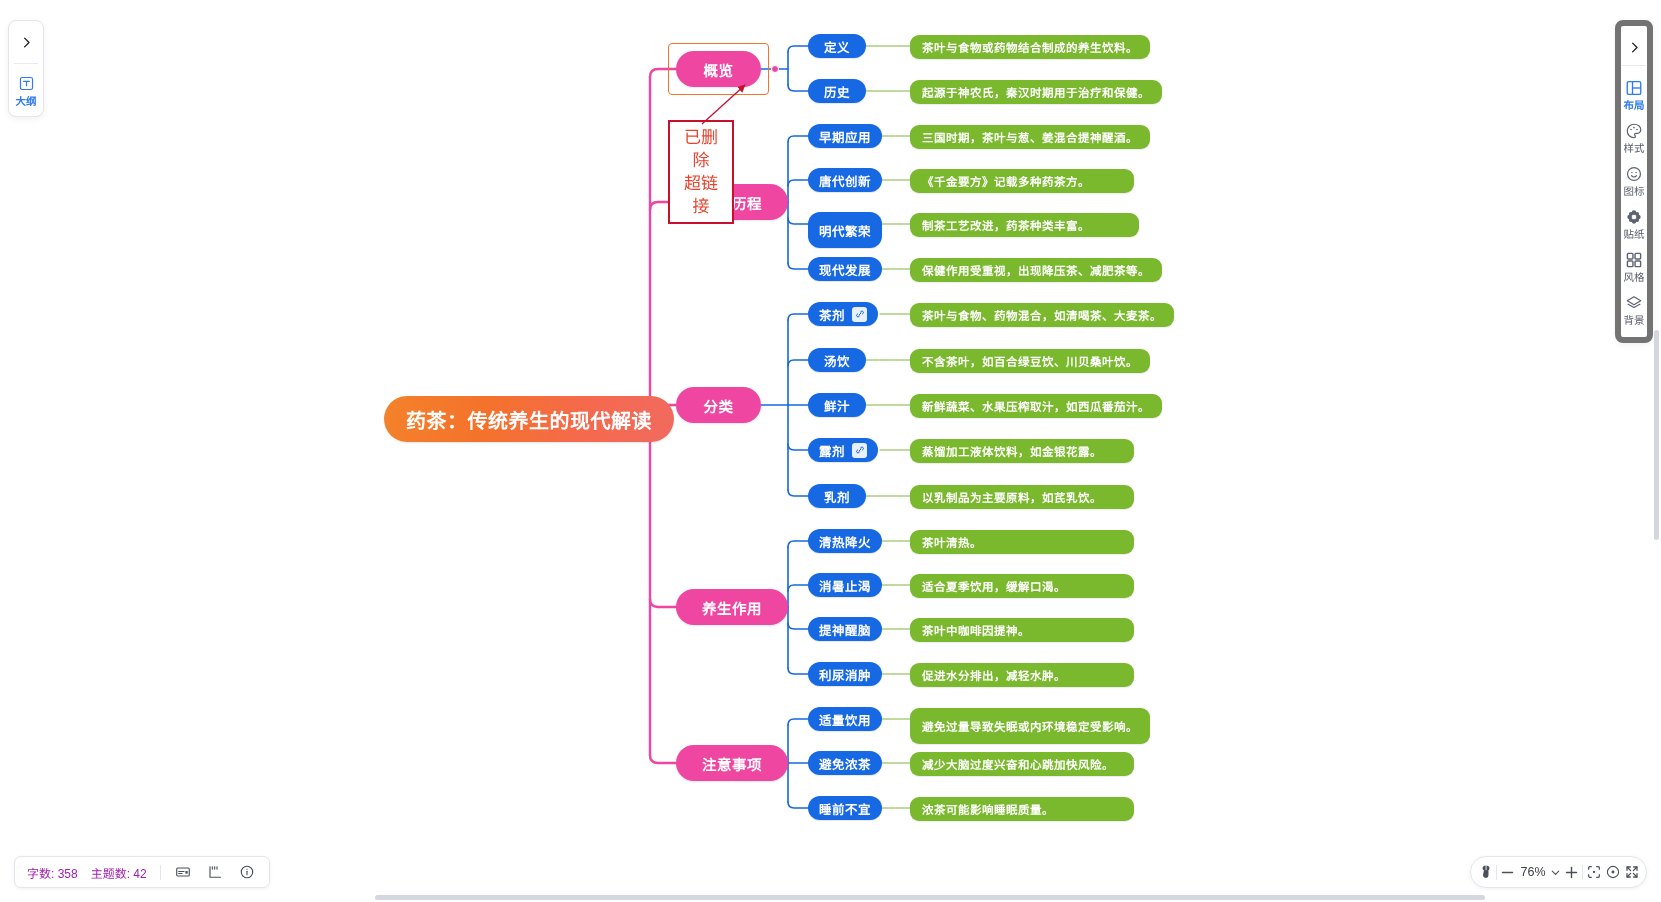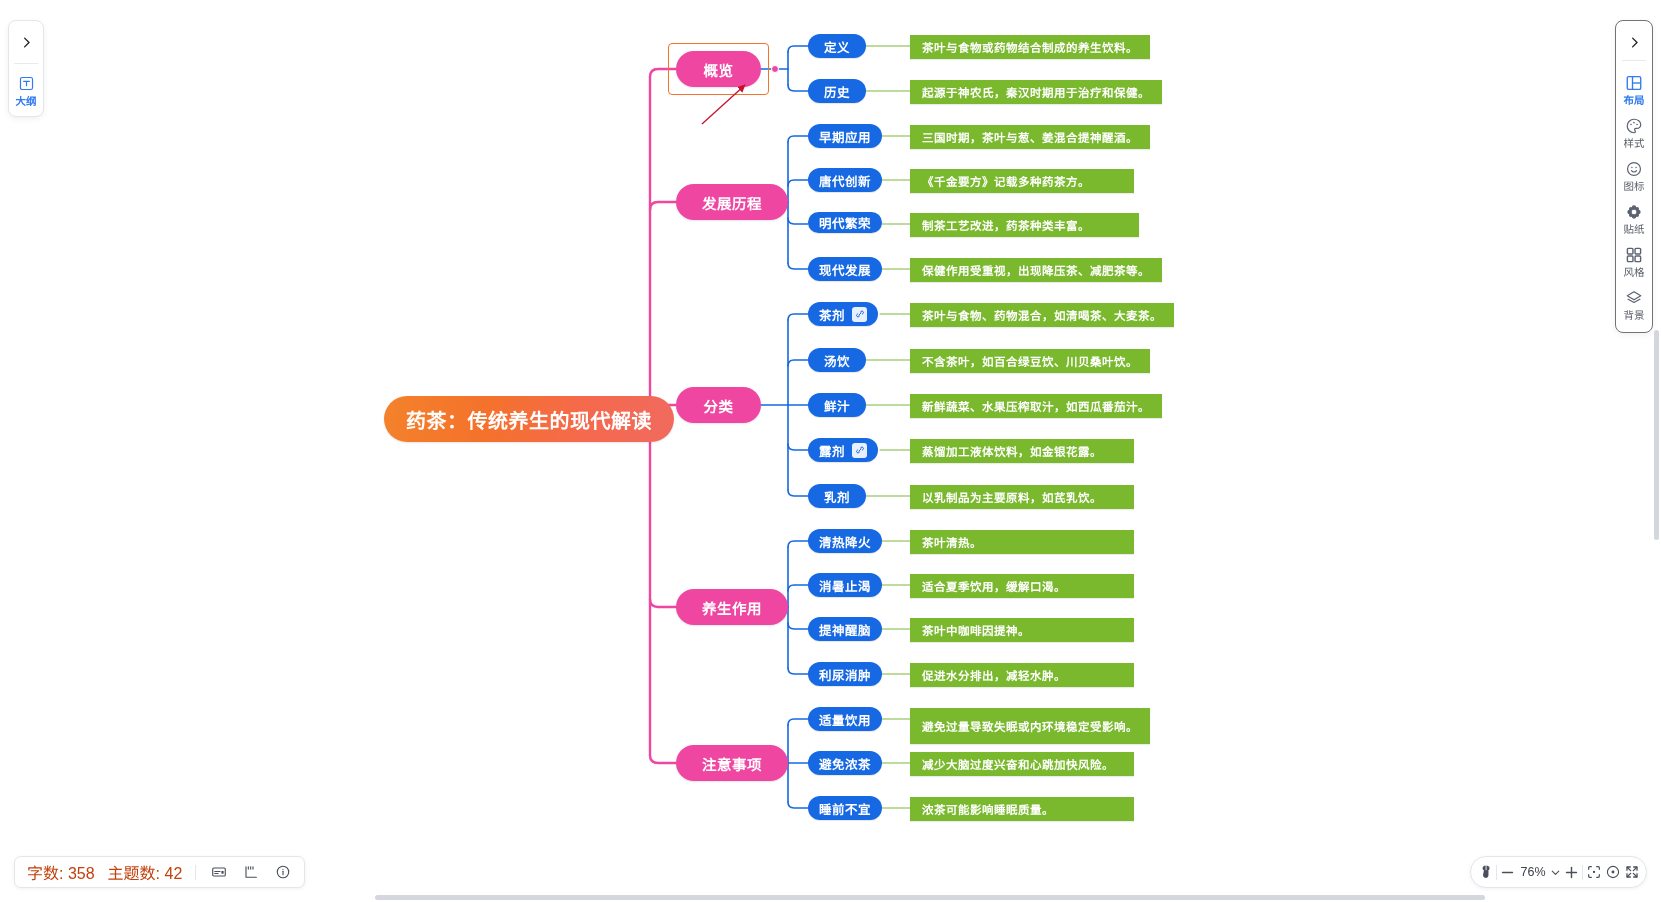--- a/index.html
+++ b/index.html
@@ -27,21 +27,21 @@
   }
   .lvl1 {
     background: #ef46a1; color: #fff; border-radius: 20px; font-size: 14.5px;
     height: 36px; padding: 12px 26px; box-shadow: 0 1px 2px rgba(0,0,0,.10);
   }
   .lvl2 {
     background: #1668e3; color: #fff; border-radius: 12px; font-size: 12.5px;
     height: 24px; padding: 0 11px; box-shadow: 0 1px 1px rgba(0,0,0,.10);
   }
   .lvl3 {
-    background: #7ab82e; color: #fff; border-radius: 0; font-size: 11.5px;
+    background: #7ab82e; color: #fff; border-radius: 9px; font-size: 11.5px;
     height: 22px; padding: 12px 12px; justify-content: flex-start;
     box-shadow: 0 1px 1px rgba(0,0,0,.08);
   }
   .link-badge {
     display:inline-flex; align-items:center; justify-content:center;
     width: 15px; height: 15px; margin-left: 7px;
     background: #e8f0fe; border-radius: 3px; color:#1668e3; flex:0 0 auto;
   }
   .link-badge svg { width: 10px; height: 10px; display:block; }
 
@@ -76,35 +76,35 @@
   .panel-item { display:flex; flex-direction:column; align-items:center; gap:2px; cursor:pointer;
                 padding: 2px 0; width: 34px; }
   .panel-item .ic { width: 19px; height: 19px; display:flex; align-items:center; justify-content:center; color:#5c6271; }
   .panel-item .lb { font-size: 10.5px; color:#565b66; line-height: 12px; }
   .panel-item.active .ic { color: #2f7bf0; }
   .panel-item.active .lb { color: #2f7bf0; font-weight: bold; }
 
   
   #right-panel {
     position: absolute; right: 8px; top: 20px; width: 38px;
-    background: #fff; border: 1px solid #737373; border-radius: 8px;
+    background: #fff; border: 6px solid #737373; border-radius: 8px;
     box-shadow: 0 2px 6px rgba(0,0,0,.06);
     display: flex; flex-direction: column; align-items: center;
     padding: 6px 0 9px; gap: 1px;
   }
   #right-panel .panel-item { margin-top: 5px; }
 
   
   #status-bar {
     position: absolute; left: 14px; bottom: 14px; height: 32px;
     background: #fff; border: 1px solid #e3e6ec; border-radius: 7px;
     box-shadow: 0 1px 4px rgba(0,0,0,.06);
     display: flex; align-items: center; padding: 0 12px; gap: 13px;
   }
-  #status-bar .st { font-size: 16px; color: #c2410c; }
+  #status-bar .st { font-size: 12px; color: #a21caf; }
   #status-bar .vdiv { width:1px; height:15px; background:#e3e6ec; }
   #status-bar .sic { width:19px; height:19px; display:flex; align-items:center; justify-content:center;
                      color:#4a4f59; cursor:pointer; }
 
   #zoom-bar {
     position: absolute; right: 14px; bottom: 14px; height: 32px;
     background: #fff; border: 1px solid #e3e6ec; border-radius: 16px;
     box-shadow: 0 1px 4px rgba(0,0,0,.06);
     display: flex; align-items: center; padding: 0 5px; gap: 0;
   }
@@ -209,21 +209,21 @@
         </div>
         <div class="node lvl3" style="left: 910px; top: 125px; min-width: 229px; height: 22px;">
           <span>三国时期，茶叶与葱、姜混合提神醒酒。</span>
         </div>
         <div class="node lvl2" style="left: 808px; top: 168px; min-width: 58px; height: 24px;">
           <span>唐代创新</span>
         </div>
         <div class="node lvl3" style="left: 910px; top: 169px; min-width: 224px; height: 14px;">
           <span>《千金要方》记载多种药茶方。</span>
         </div>
-        <div class="node lvl2" style="left: 808px; top: 212px; min-width: 58px; height: 21px;">
+        <div class="node lvl2" style="left: 808px; top: 212px; min-width: 58px; height: 36px;">
           <span>明代繁荣</span>
         </div>
         <div class="node lvl3" style="left: 910px; top: 213px; min-width: 229px; height: 22px;">
           <span>制茶工艺改进，药茶种类丰富。</span>
         </div>
         <div class="node lvl2" style="left: 808px; top: 257px; min-width: 58px; height: 24px;">
           <span>现代发展</span>
         </div>
         <div class="node lvl3" style="left: 910px; top: 258px; min-width: 229px; height: 22px;">
           <span>保健作用受重视，出现降压茶、减肥茶等。</span>
@@ -318,20 +318,24 @@
           <span>减少大脑过度兴奋和心跳加快风险。</span>
         </div>
         <div class="node lvl2" style="left: 808px; top: 796px; min-width: 58px; height: 24px;">
           <span>睡前不宜</span>
         </div>
         <div class="node lvl3" style="left: 910px; top: 797px; min-width: 224px; height: 22px;">
           <span>浓茶可能影响睡眠质量。</span>
         </div>
       </div>
 
+    <div class="annot" style="left:668px; top:120px; width:66px;">
+      <div>已删除</div>
+      <div>超链接</div>
+    </div>
     <svg style="position:absolute; left:690px; top:78px; width:70px; height:50px; pointer-events:none;">
       <defs>
         <marker id="arrhead" markerWidth="7" markerHeight="7" refX="5.5" refY="3" orient="auto">
           <path d="M0,0 L6,3 L0,6 z" fill="#c8102e"></path>
         </marker>
       </defs>
       <line x1="12" y1="46" x2="55" y2="7" stroke="#c8102e" stroke-width="1.3" marker-end="url(#arrhead)"></line>
     </svg>
   </div>
 

